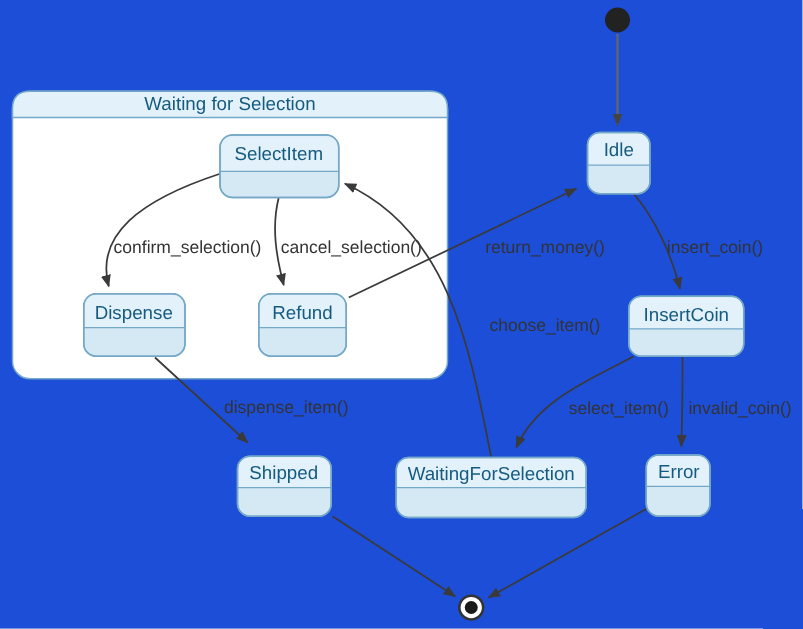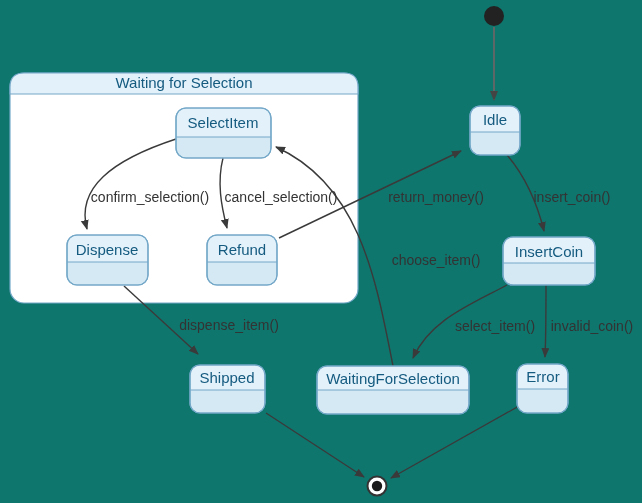--- a/index.html
+++ b/index.html
@@ -1,16 +1,16 @@
 <!DOCTYPE html>
 <html><head>
 <meta charset="utf-8">
 <style>
   html,body{margin:0;padding:0;background:#ffffff;}
-  #canvas{position:relative;width:642px;height:503px;background:#0f766e;
+  #canvas{position:relative;width:642px;height:503px;background:#1d4ed8;
           font-family:"Liberation Sans", sans-serif;}
   svg{display:block;}
   .edge{fill:none;stroke:#3a3a3a;stroke-width:1.4px;}
   .edge-init{fill:none;stroke:#666666;stroke-width:1.8px;}
   .state-body{fill:#d5e9f5;stroke:#74a8c8;stroke-width:1.2px;}
   .state-top{fill:#e3f1fa;}
   .state-outline{fill:none;stroke:#74a8c8;stroke-width:1.2px;}
   .divider{stroke:#74a8c8;stroke-width:1px;}
   .state-label{fill:#155b80;font-size:15px;text-anchor:middle;}
   .composite-body{fill:#ffffff;stroke:#74a8c8;stroke-width:1.2px;}

